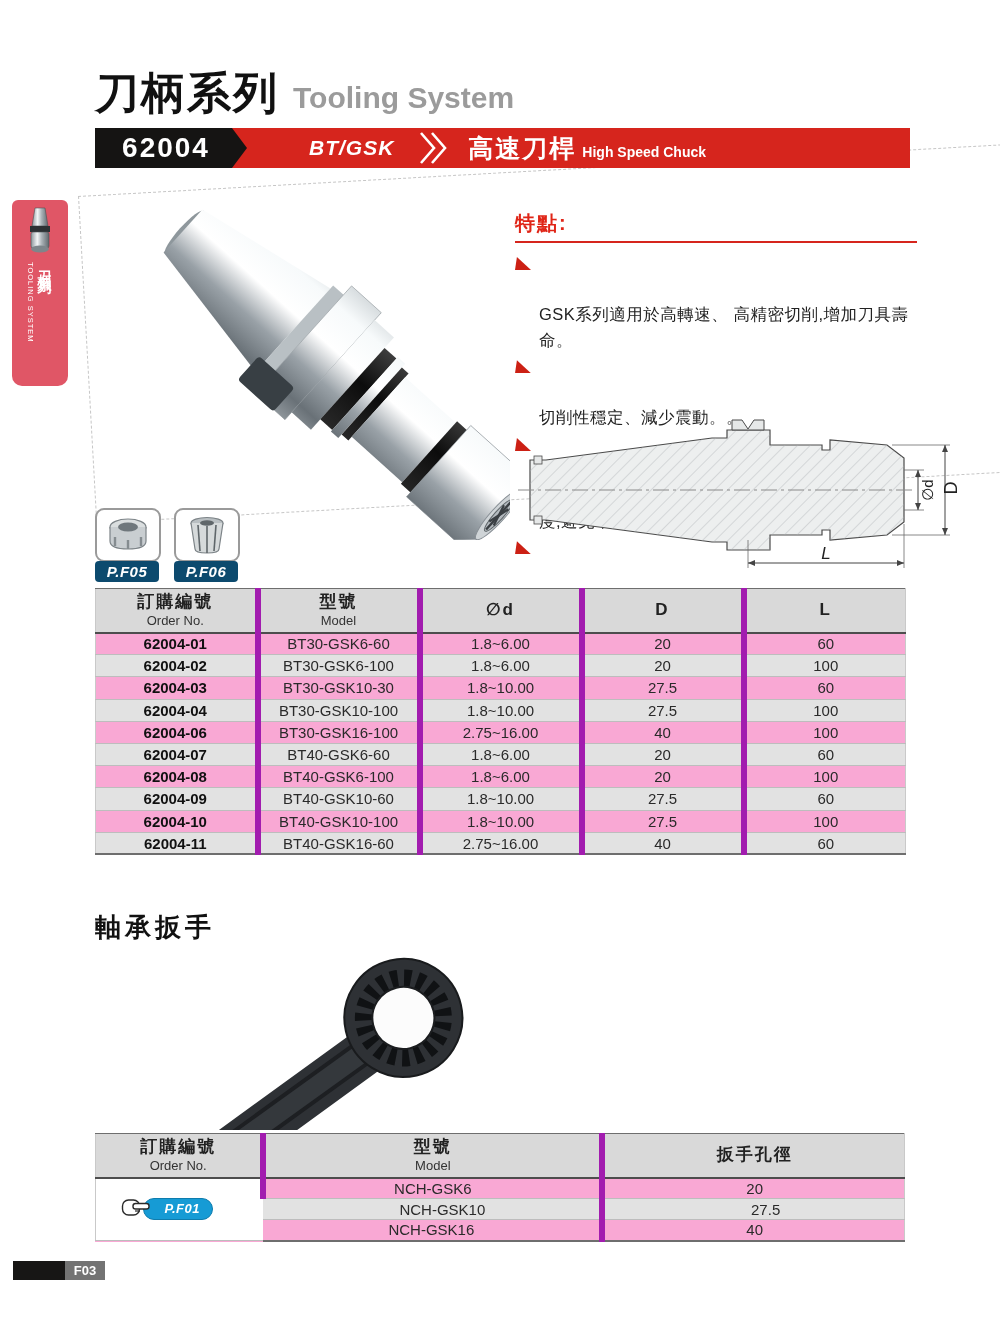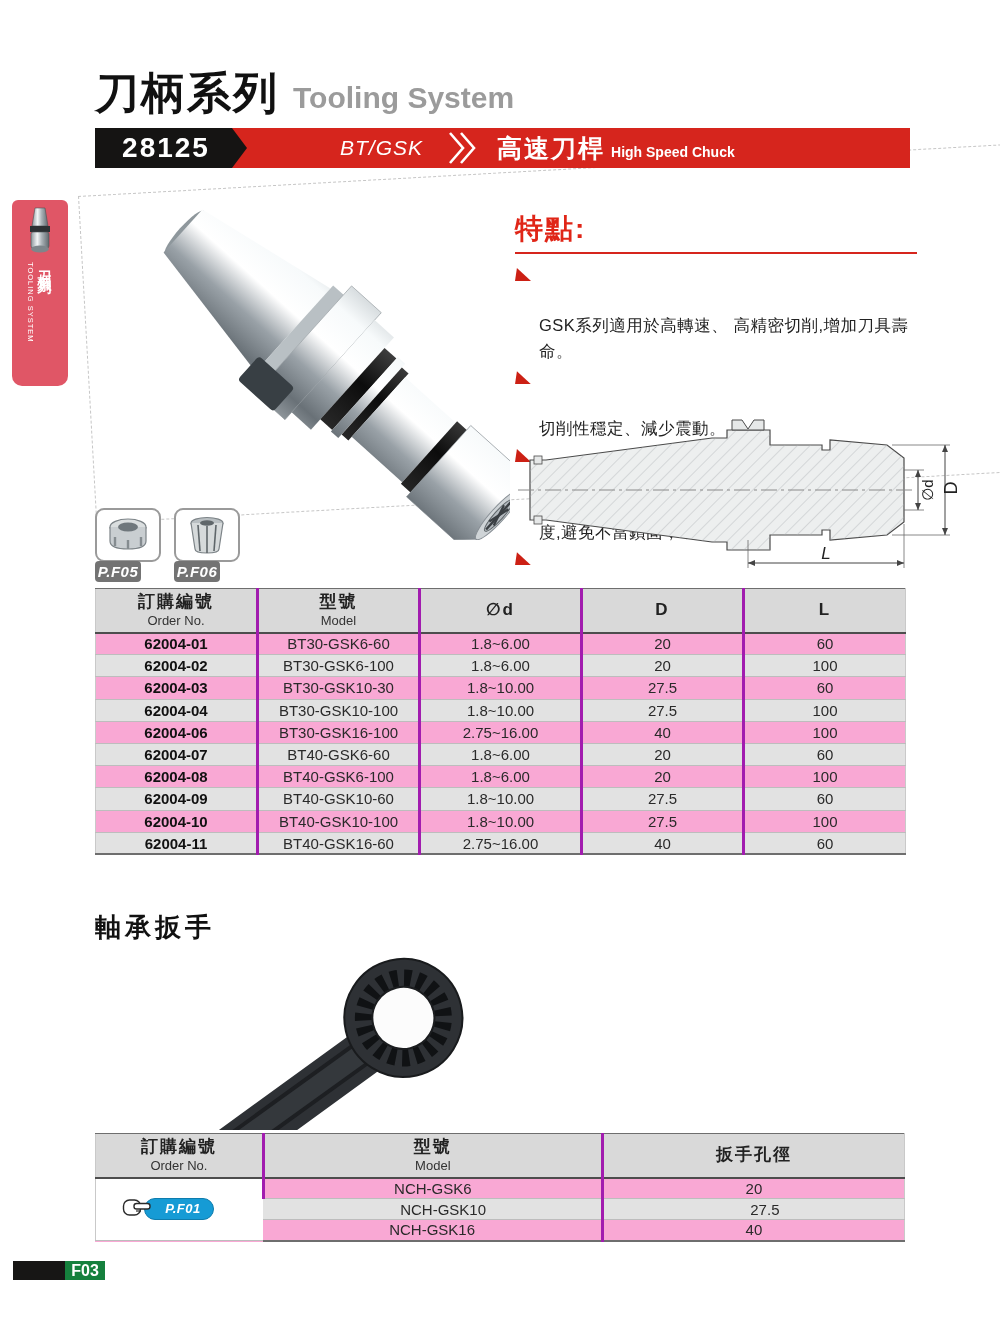--- a/index.html
+++ b/index.html
@@ -39,34 +39,34 @@
     z-index:2; display:flex; align-items:center;
   }
   .banner-code {
     width:152px; height:40px; background:#151413; color:#fff;
     font-size:28px; font-weight:bold; letter-spacing:2px;
     display:flex; align-items:center; justify-content:center;
     clip-path:polygon(0 0, calc(100% - 15px) 0, 100% 50%, calc(100% - 15px) 100%, 0 100%);
     padding-right:10px; flex:0 0 auto;
   }
   .banner-series {
-    color:#fff; font-size:21px; font-weight:normal; font-style:italic;
-    margin-left:93px; letter-spacing:1px;text-align:right;
+    color:#fff; font-size:21px; font-weight:bold; font-style:italic;
+    margin-left:62px; letter-spacing:1px;text-align:right;
   }
   .banner-chevron { margin-left:22px; margin-right:18px; }
   .banner-zh { color:#fff; font-size:25px; font-weight:bold; letter-spacing:2px; }
   .banner-en { color:#fff; font-size:14px; font-weight:bold; margin-left:6px; position:relative; top:4px; }
 
   
   .photo { left:75px; top:183px; width:435px; height:357px; z-index:1; }
 
   
   .features { left:515px; top:210px; width:402px; z-index:2; }
   .features-heading {
-    color:#e02517; font-size:28px; font-weight:bold; letter-spacing:2px;
+    color:#e02517; font-size:20px; font-weight:bold; letter-spacing:2px;
     padding-bottom:4px; border-bottom:2px solid #d6251d; margin-bottom:8px;
   }
   .feature-item {
     position:relative; padding-left:24px; font-size:16.5px; line-height:1.55;
     color:#222; letter-spacing:0.5px; white-space:pre-line; margin-bottom:1px;
   }
   .feature-marker {
     position:absolute; left:0; top:6px; width:16px; height:13px; background:#cc2014;
     clip-path:polygon(12% 0, 100% 100%, 0 100%);
   }
@@ -75,35 +75,35 @@
   .drawing { left:512px; top:412px; width:448px; height:162px; z-index:2; }
 
   
   .thumb-box {
     width:66px; height:54px; border:2px solid #9a9a9a; border-radius:9px;
     background:#fff; z-index:2; display:flex; align-items:center; justify-content:center;
   }
   .thumb-nut { left:95px; top:508px; }
   .thumb-collet { left:174px; top:508px; }
   .ref-badge {
-    width:46px; height:21px; background:#737373; color:#fff; border-radius:4px;
+    width:64px; height:21px; background:#0c4a6e; color:#fff; border-radius:4px;
     font-size:15px; font-weight:bold; font-style:italic;
     display:flex; align-items:center; justify-content:center; z-index:2; letter-spacing:0.5px;
   }
   .ref-nut { left:95px; top:561px; }
   .ref-collet { left:174px; top:561px; }
 
   
   table { border-collapse:collapse; table-layout:fixed; z-index:2; position:absolute; background:#f9a8d4; }
   .main-table { left:95px; top:588px; width:810px; }
   .bottom-table { left:95px; top:1133px; width:810px; }
   th, td { text-align:center; vertical-align:middle; }
   thead th { background:#d9d9d9; border-bottom:2px solid #4d4d4d; }
   table { border-top:1.5px solid #6e6e6e; border-left:1px solid #c9c9c9; border-right:1px solid #c9c9c9; }
-  th + th, td + td { border-left:3px solid #a21caf; }
+  th + th, td + td { border-left:6px solid #a21caf; }
   tbody td { border-bottom:1px solid #bdbdbd; font-size:15px; color:#2a2a2a; }
   tbody tr:last-child td { border-bottom:2px solid #6e6e6e; }
   .main-table thead tr { height:44px; }
   .main-table tbody tr { height:22.2px; }
   .main-table tbody tr:nth-child(even) td { background:#e2e2e2; }
   .main-table tbody td:first-child { font-weight:bold; color:#111; }
   .bottom-table thead tr { height:44px; }
   .bottom-table tbody tr { height:21px; }
   .bottom-table tbody tr:nth-child(2) td { background:#e2e2e2;padding-left:22px; }
   .h-zh { display:block; font-size:17px; font-weight:bold; color:#222; letter-spacing:2px; line-height:1.2; }
@@ -122,21 +122,21 @@
   .pf01-hand { position:absolute; left:-22px; top:-2px; }
 
   
   .wrench-title { left:95px; top:910px; font-size:26px; font-weight:bold; letter-spacing:4px; color:#111; z-index:2; }
   .wrench-fig { left:120px; top:945px; width:420px; height:185px; z-index:2; }
 
   
   .footer { left:13px; top:1261px; height:19px; display:flex; z-index:2; }
   .footer-black { width:52px; height:19px; background:#171615; }
   .footer-code {
-    width:40px; height:19px; background:#15803d; color:#fff; font-size:16px; font-weight:bold;
+    width:40px; height:19px; background:#737373; color:#fff; font-size:13px; font-weight:bold;
     display:flex; align-items:center; justify-content:center;
   }
 </style>
 </head>
 <body>
 
 <div class="abs dashed-rect"></div>
 
 <div class="abs sidebar-tab">
   <svg class="sidebar-thumb" viewBox="0 0 44 52">
@@ -157,21 +157,21 @@
     <span class="v-en">TOOLING SYSTEM</span>
     <span class="v-zh">刀柄系列</span>
   </div>
 </div>
 
 <div class="abs page-title">
   <span class="title-zh">刀柄系列</span><span class="title-en">Tooling System</span>
 </div>
 
 <div class="abs banner">
-  <div class="banner-code">28125</div>
+  <div class="banner-code">62004</div>
   <span class="banner-series">BT/GSK</span>
   <svg class="banner-chevron" width="34" height="32" viewBox="0 0 34 32">
     <polyline points="5,1 18,16 5,31" fill="none" stroke="#fff" stroke-width="2.6"></polyline>
     <polyline points="16,1 29,16 16,31" fill="none" stroke="#fff" stroke-width="2.6"></polyline>
   </svg>
   <span class="banner-zh">高速刀桿</span>
   <span class="banner-en">High Speed Chuck</span>
 </div>
 
 <svg class="abs photo" viewBox="0 0 435 357">

